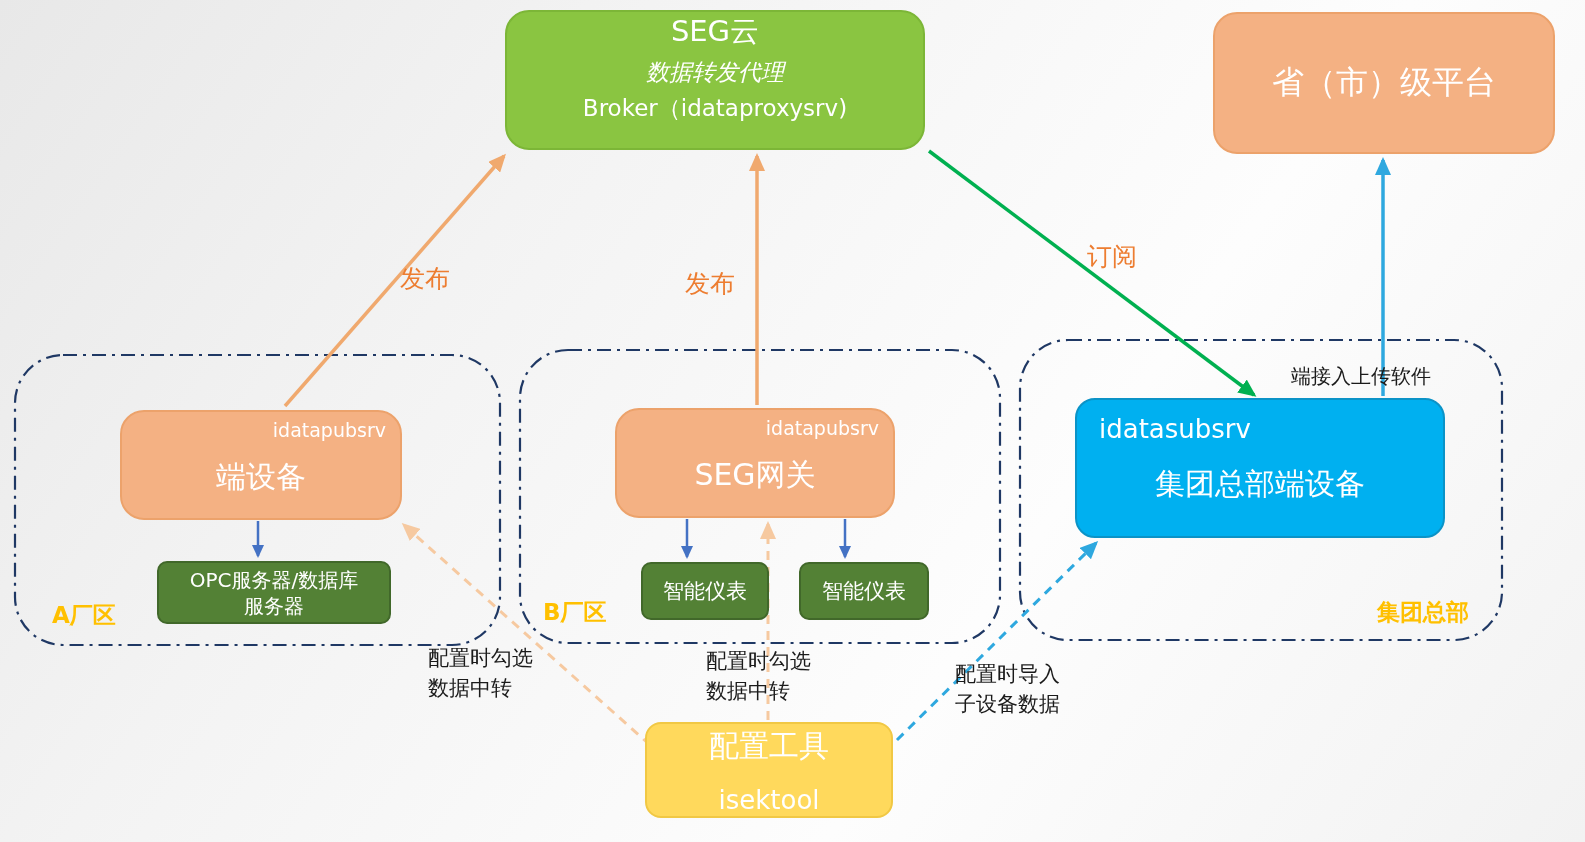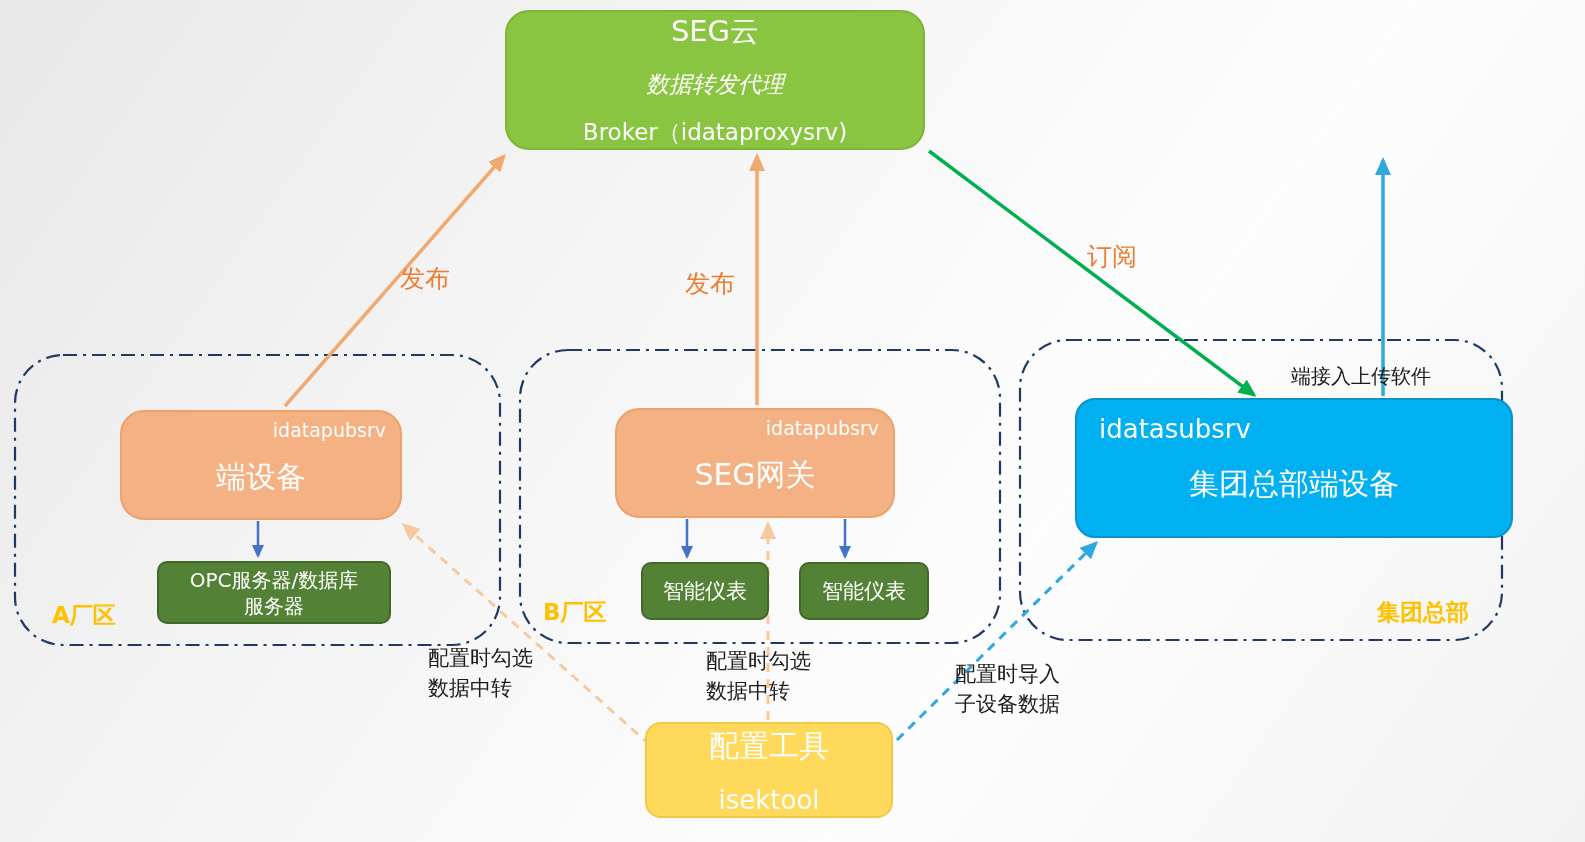--- a/index.html
+++ b/index.html
@@ -8,21 +8,21 @@
     width:1585px;height:842px;
     overflow:hidden;
     font-family:"DejaVu Sans","Liberation Sans",sans-serif;
     background:linear-gradient(125deg,#e8e8e8 0%,#f3f3f3 30%,#fdfdfd 65%,#f2f2f2 100%);
   }
   .box{position:absolute;color:#fff;box-sizing:border-box;}
 
   .seg-cloud{
     left:505px;top:10px;width:420px;height:140px;
     background:#8AC541;border:2px solid #7cb637;border-radius:24px;
-    display:flex;flex-direction:column;align-items:center;justify-content:space-between;gap:5px;
+    display:flex;flex-direction:column;align-items:center;justify-content:flex-start;gap:5px;
   }
   .seg-cloud .t1{font-size:29px;}
   .seg-cloud .t2{font-size:23px;font-style:italic;}
   .seg-cloud .t3{font-size:23px;}
 
   .province{
     left:1213px;top:12px;width:342px;height:142px;
     background:#F4B183;border:2px solid #eca26b;border-radius:24px;
     display:flex;align-items:center;justify-content:center;font-size:32px;
   }
@@ -40,21 +40,21 @@
     background:#538135;border:2px solid #41682a;border-radius:10px;
     color:#fff;display:flex;flex-direction:column;align-items:center;justify-content:center;
     text-align:center;
     margin-left:19px;
   }
   .opc{left:138px;top:561px;width:234px;height:63px;font-size:20px;line-height:1.3;}
   .meter-1{left:622px;top:562px;width:128px;height:58px;font-size:21px;}
   .meter-2{left:780px;top:562px;width:130px;height:58px;font-size:21px;}
 
   .hq-device{
-    left:1075px;top:398px;width:438px;height:140px;
+    left:1075px;top:398px;width:370px;height:140px;
     background:#00B0F0;border:2px solid #0b93c7;border-radius:20px;
   }
   .hq-device .tag{position:absolute;top:14px;left:22px;font-size:26px;}
   .hq-device .main{position:absolute;left:0;right:0;top:64px;text-align:center;font-size:30px;}
 
   .config-tool{
     left:645px;top:722px;width:248px;height:96px;
     background:#FFD95C;border:2px solid #f1c844;border-radius:16px;
     display:flex;flex-direction:column;align-items:center;justify-content:center;gap:18px;
   }
@@ -122,20 +122,23 @@
     <line x1="768" y1="720" x2="768" y2="524" stroke="#F6C9A0" stroke-width="3" stroke-dasharray="9 7" marker-end="url(#ah-salmon-light)"></line>
     <line x1="897" y1="740" x2="1096" y2="543" stroke="#2EA8DF" stroke-width="3" stroke-dasharray="9 7" marker-end="url(#ah-cyan)"></line>
   </svg>
 
   <div class="box seg-cloud">
     <div class="t1">SEG云</div>
     <div class="t2">数据转发代理</div>
     <div class="t3">Broker（idataproxysrv)</div>
   </div>
 
+  <div class="box province">
+    <span>省（市）级平台</span>
+  </div>
 
   <div class="box salmon-box edge-device">
     <span class="tag">idatapubsrv</span>
     <span class="main">端设备</span>
   </div>
   <div class="box green-box opc">
     <span>OPC服务器/数据库</span>
     <span>服务器</span>
   </div>
 

